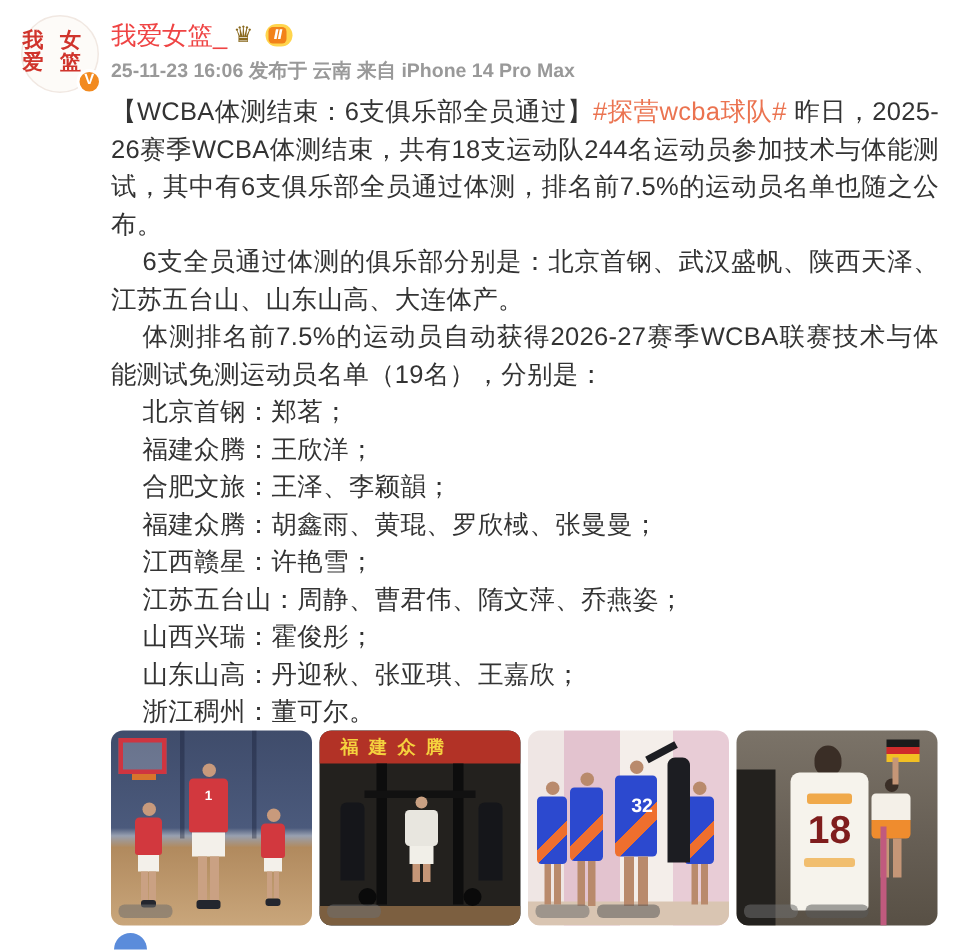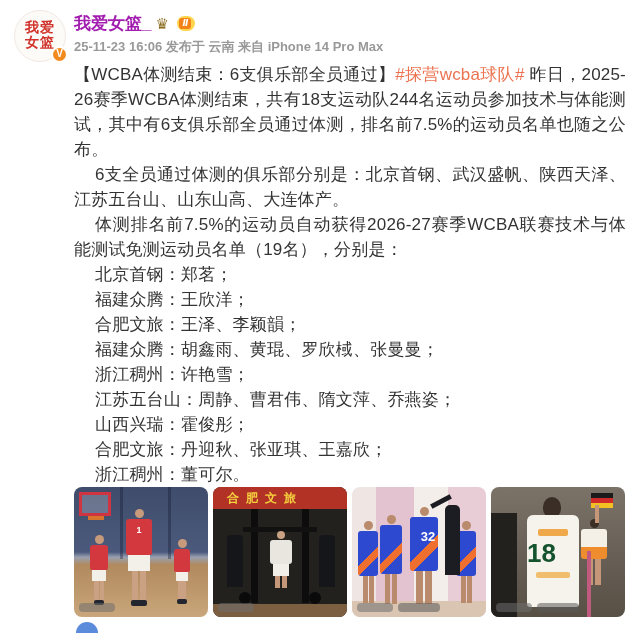--- a/index.html
+++ b/index.html
@@ -3,29 +3,29 @@
 <meta charset="utf-8">
 <style>
   * { margin:0; padding:0; box-sizing:border-box; }
   html,body { width:640px; height:633px; overflow:hidden; background:#fff;
     font-family:"Liberation Sans","DejaVu Sans",sans-serif; }
   .page { position:relative; width:640px; height:633px; background:#fff; }
 
   
   .header { position:absolute; left:14px; top:10px; right:14px; height:52px; }
   .avatar { position:absolute; left:0; top:0; width:52px; height:52px; border-radius:50%;
-    background:#fdfbf8; border:1px solid #f1e8e2; display:flex; flex-direction:column;
+    background:#fdfbf8; border:1px solid #f1e8e2; display:flex; flex-direction:row;
     align-items:center; justify-content:center; line-height:1.05; }
   .avatar span { color:#d0342c; font-weight:bold; font-size:14px; letter-spacing:1px;
     font-family:"Liberation Serif","DejaVu Serif",serif; }
   .vbadge { position:absolute; right:-3px; bottom:-2px; width:17px; height:17px; border-radius:50%;
     background:#f28a1f; border:2px solid #fff; color:#fff; font-size:10px; font-weight:bold;
     display:flex; align-items:center; justify-content:center; }
   .uname-row { position:absolute; left:60px; top:2px; display:flex; align-items:center; gap:4px; }
-  .uname { font-size:17px; font-weight:bold; color:#a21caf; }
+  .uname { font-size:17px; font-weight:normal; color:#ef4444; }
   .crown { width:18px; height:16px; color:#8a6a1f; font-size:15px; line-height:16px; }
   .vippill { height:15px; background:#ffd54d; border-radius:8px; padding:1px 4px 1px 2px;
     display:flex; align-items:center; }
   .vipnum { background:#f2821a; color:#fff; border-radius:3px; font-size:9px; font-weight:bold;
     padding:0 3px; line-height:11px; font-style:italic; }
   .meta { position:absolute; left:60px; top:28px; font-size:13px; color:#999;font-weight:bold; }
 
   
   .post { position:absolute; left:74px; top:62px; width:552px; font-size:17px; color:#333;
     line-height:25px; letter-spacing:.2px; }
@@ -94,21 +94,21 @@
     transform:rotate(-28deg); }
 
   
   .t4 { background:linear-gradient(180deg,#7b7368 0%,#675f55 55%,#585045 100%); }
   .t4 .darkman { position:absolute; left:0; top:26px; width:26px; height:104px; background:#23211e; }
   .t4 .jersey { position:absolute; left:36px; top:28px; width:52px; height:92px; background:#f6f3ec;
     border-radius:6px 6px 3px 3px; }
   .t4 .jhead { position:absolute; left:52px; top:10px; width:18px; height:20px; border-radius:50% 50% 40% 40%;
     background:#3a2e26; }
   .t4 .jname { margin:14px auto 2px; width:30px; height:7px; background:#ef9b2e; border-radius:2px; opacity:.85; }
-  .t4 .jnum { color:#14532d; font-weight:bold; font-size:26px; line-height:30px; }
+  .t4 .jnum { color:#7f1d1d; font-weight:bold; font-size:26px; text-align:center; line-height:30px; }
   .t4 .jsub { margin:4px auto 0; width:34px; height:6px; background:#f0b050; border-radius:2px; opacity:.8; }
   .t4 .jumper { position:absolute; right:18px; top:32px; width:26px; height:72px; }
   .t4 .jumper .arm { position:absolute; right:8px; top:-14px; width:4px; height:18px; background:#c59677; }
   .t4 .jumper .hd { width:9px;height:9px;border-radius:50%;background:#3a2e26;margin:0 auto 1px; }
   .t4 .jumper .bd { height:30px; background:linear-gradient(180deg,#f4f0e8 60%,#ef8c2e 60%); border-radius:3px; }
   .t4 .jumper .lg { height:26px; width:55%; margin:0 auto;
     background:linear-gradient(90deg,#c59677 42%,transparent 42%,transparent 58%,#c59677 58%); }
   .t4 .flag { position:absolute; right:12px; top:6px; width:22px; height:15px;
     background:linear-gradient(180deg,#1b1b1b 0 33%,#cf2b2b 33% 66%,#f2c023 66% 100%); }
   .t4 .pole { position:absolute; right:34px; top:64px; width:4px; height:66px; background:#c05a7e; }
@@ -140,24 +140,24 @@
 
   <div class="post">
     <p><span>【WCBA体测结束：6支俱乐部全员通过】</span><span class="hashtag">#探营wcba球队#</span><span> 昨日，2025-26赛季WCBA体测结束，共有18支运动队244名运动员参加技术与体能测试，其中有6支俱乐部全员通过体测，排名前7.5%的运动员名单也随之公布。</span></p>
     <p class="p-indent">6支全员通过体测的俱乐部分别是：北京首钢、武汉盛帆、陕西天泽、江苏五台山、山东山高、大连体产。</p>
     <p class="p-indent">体测排名前7.5%的运动员自动获得2026-27赛季WCBA联赛技术与体能测试免测运动员名单（19名），分别是：</p>
     <div class="roster">
       <div>北京首钢：郑茗；</div>
       <div>福建众腾：王欣洋；</div>
       <div>合肥文旅：王泽、李颖韻；</div>
       <div>福建众腾：胡鑫雨、黄琨、罗欣棫、张曼曼；</div>
-      <div>浙江稠州：许艳雪；</div>
+      <div>江西赣星：许艳雪；</div>
       <div>江苏五台山：周静、曹君伟、隋文萍、乔燕姿；</div>
       <div>山西兴瑞：霍俊彤；</div>
-      <div>合肥文旅：丹迎秋、张亚琪、王嘉欣；</div>
+      <div>山东山高：丹迎秋、张亚琪、王嘉欣；</div>
       <div>浙江稠州：董可尔。</div>
     </div>
   </div>
 
   <div class="strip">
 
     <div class="thumb t1">
       <div class="wallstripe" style="left:46px"></div>
       <div class="wallstripe" style="left:94px"></div>
       <div class="backboard"></div>
@@ -180,21 +180,21 @@
         <div class="hd"></div>
           <div class="bd"></div>
           <div class="sh"></div>
           <div class="lg"></div>
           <div class="ft"></div>
       </div>
       <div class="wm"></div>
     </div>
 
     <div class="thumb t2">
-      <div class="banner">合肥文旅</div>
+      <div class="banner">福建众腾</div>
       <div class="post-l"></div>
       <div class="post-r"></div>
       <div class="crossbar"></div>
       <div class="plate" style="left:26px"></div>
       <div class="plate" style="right:26px"></div>
       <div class="athlete">
         <div class="hd"></div>
           <div class="bd"></div>
           <div class="sh"></div>
           <div class="lg"></div>

